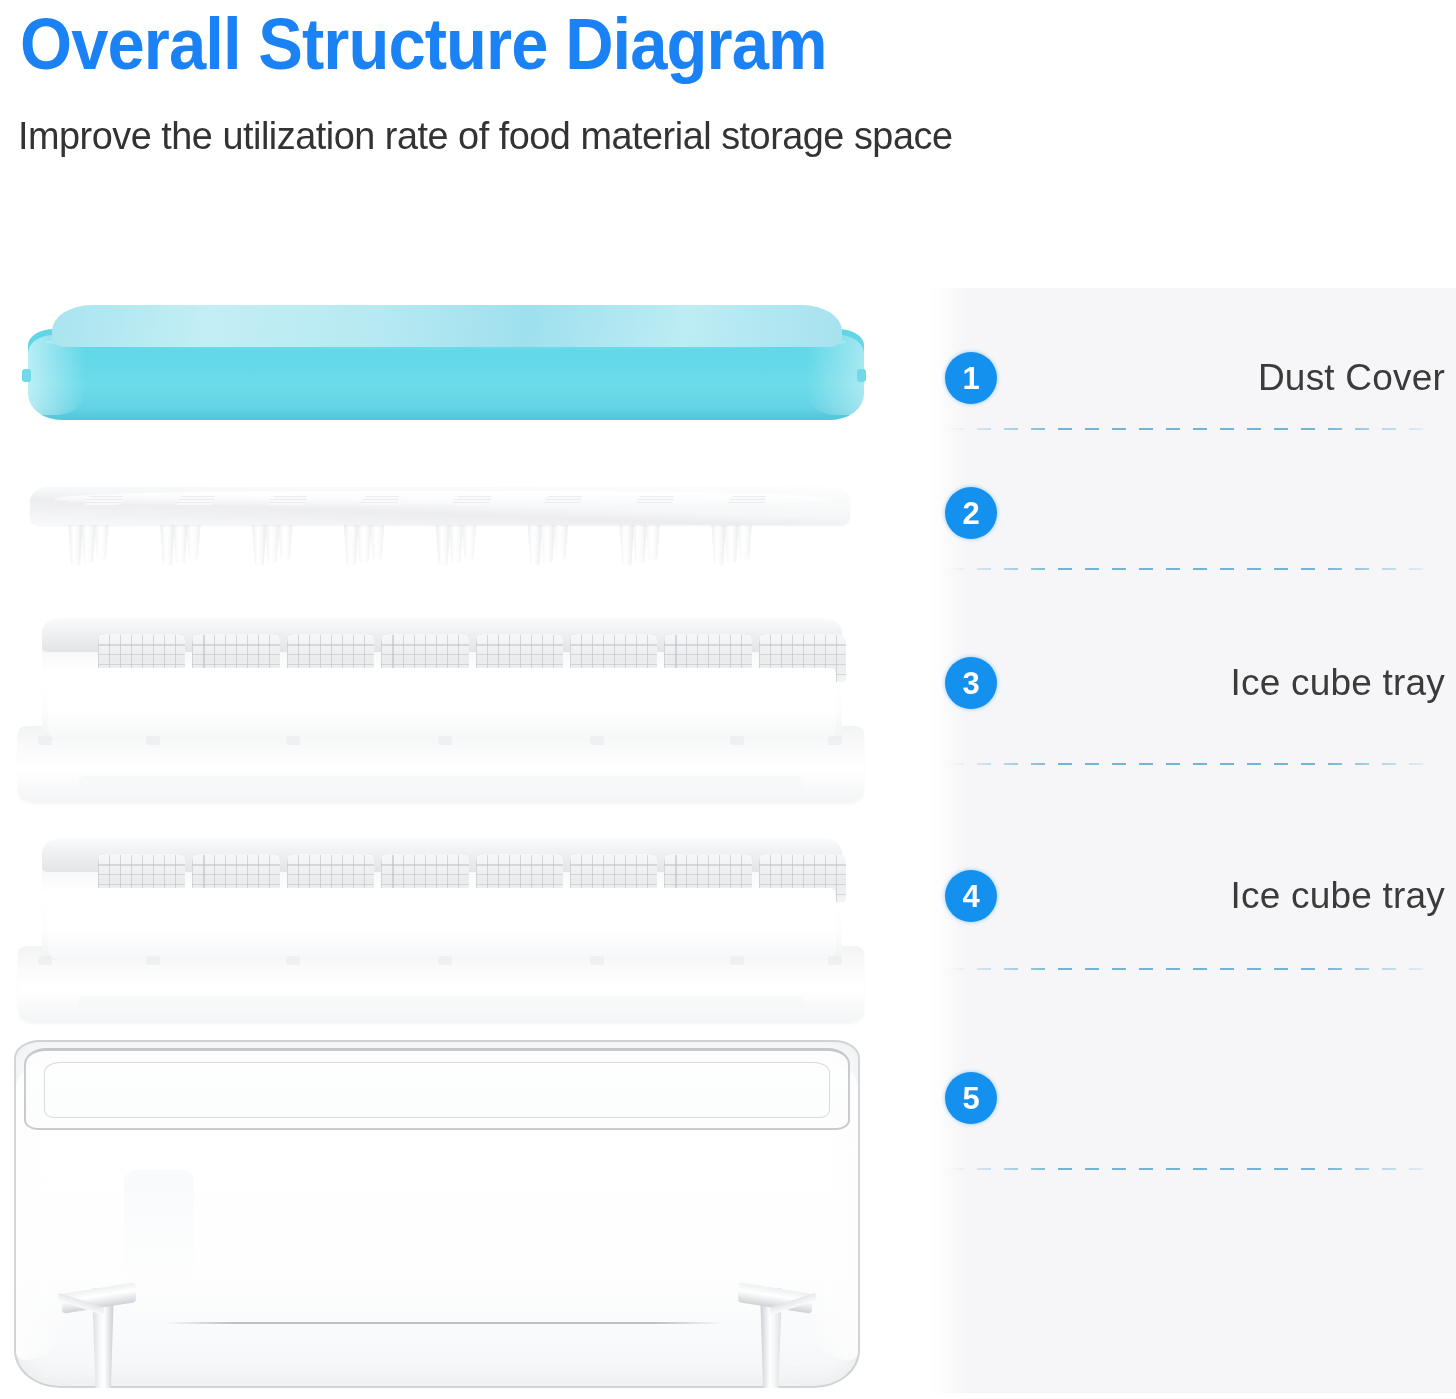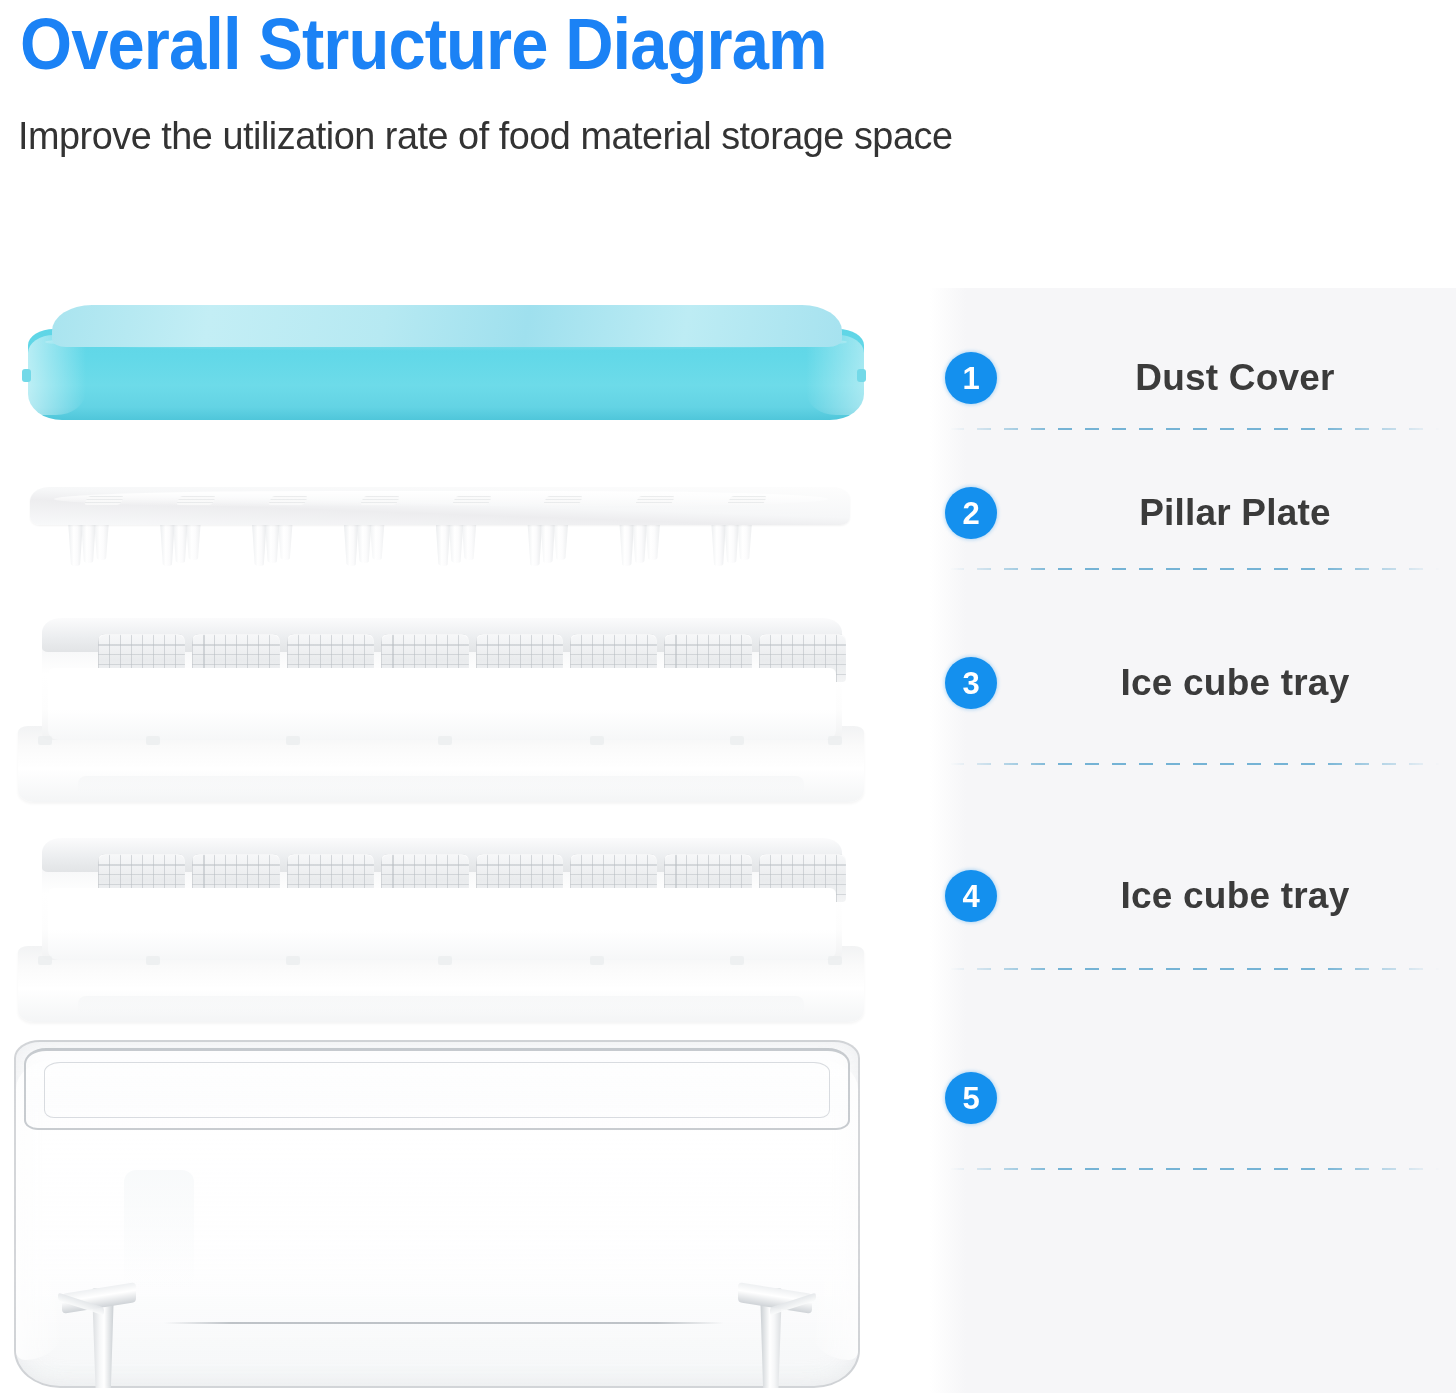--- a/index.html
+++ b/index.html
@@ -47,23 +47,23 @@
     width:52px;height:52px;border-radius:50%;
     display:flex;align-items:center;justify-content:center;
     color:#ffffff;font-size:31px;font-weight:bold;
     font-family:"Liberation Sans", sans-serif;
     line-height:1;
     box-shadow:0 0 4px rgba(20,144,238,0.45);
   }
   .legend-label{
     position:absolute;left:95px;top:50%;
     transform:translateY(-50%);
-    width:420px;text-align:center;
+    width:420px;text-align:right;
     font-size:37px;line-height:48px;
-    font-weight:700;
+    font-weight:400;
     letter-spacing:0.2px;
     color:#3b3b3b;
     font-family:"Liberation Sans", sans-serif;
     white-space:nowrap;
   }
   .divider{
     position:absolute;left:20px;width:490px;height:2px;
     background-image:repeating-linear-gradient(to right,#5fa8cf 0px,#5fa8cf 14px,rgba(0,0,0,0) 14px,rgba(0,0,0,0) 27px);
     -webkit-mask-image:linear-gradient(to right, rgba(0,0,0,0) 0%, rgba(0,0,0,1) 22%, rgba(0,0,0,1) 76%, rgba(0,0,0,0) 100%);
     mask-image:linear-gradient(to right, rgba(0,0,0,0) 0%, rgba(0,0,0,1) 22%, rgba(0,0,0,1) 76%, rgba(0,0,0,0) 100%);
@@ -391,21 +391,20 @@
 </div>
 
 <div class="legend-panel" id="legend-panel">
     <div class="legend-row" style="top: 50px;">
       <div class="badge" style="background: rgb(20, 144, 238);">1</div>
       <div class="legend-label" style="color: rgb(59, 59, 59);">Dust Cover</div>
     </div>
     <div class="divider" style="top: 140px;"></div>
     <div class="legend-row" style="top: 185px;">
       <div class="badge" style="background: rgb(20, 144, 238);">2</div>
-      <div class="legend-label" style="color: rgb(59, 59, 59);">Pillar Plate</div>
     </div>
     <div class="divider" style="top: 280px;"></div>
     <div class="legend-row" style="top: 355px;">
       <div class="badge" style="background: rgb(20, 144, 238);">3</div>
       <div class="legend-label" style="color: rgb(59, 59, 59);">Ice cube tray</div>
     </div>
     <div class="divider" style="top: 475px;"></div>
     <div class="legend-row" style="top: 568px;">
       <div class="badge" style="background: rgb(20, 144, 238);">4</div>
       <div class="legend-label" style="color: rgb(59, 59, 59);">Ice cube tray</div>

